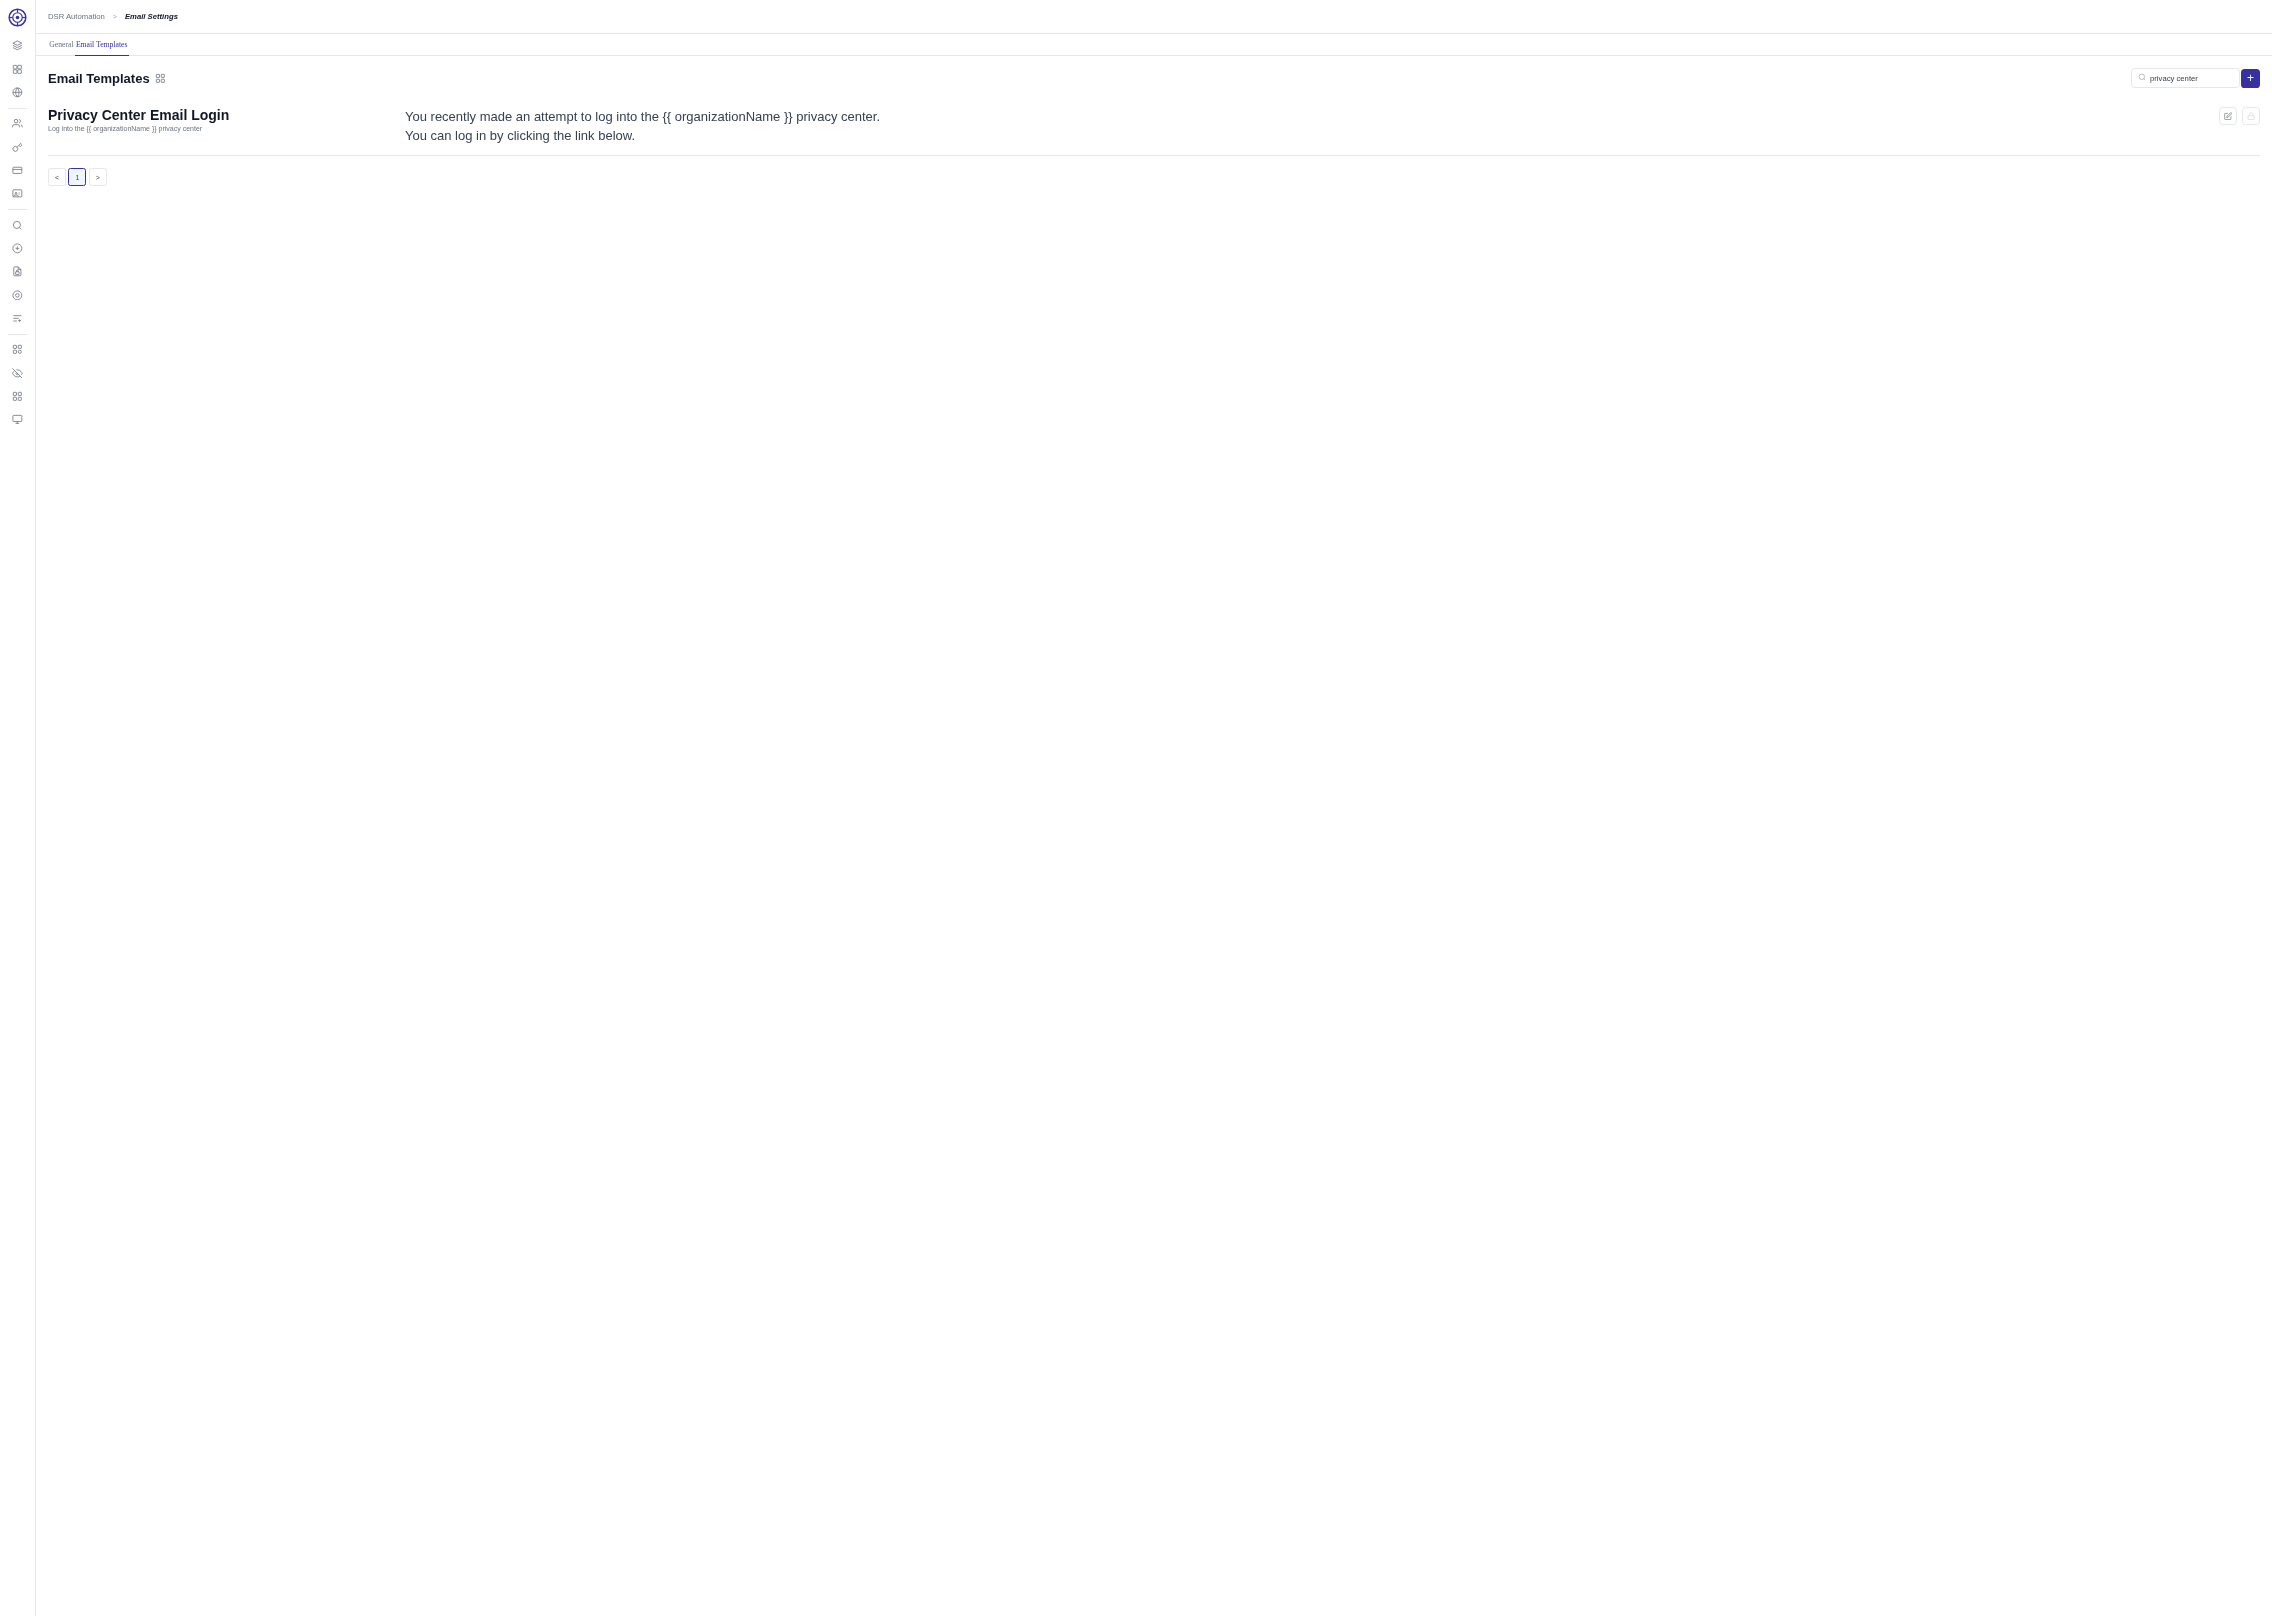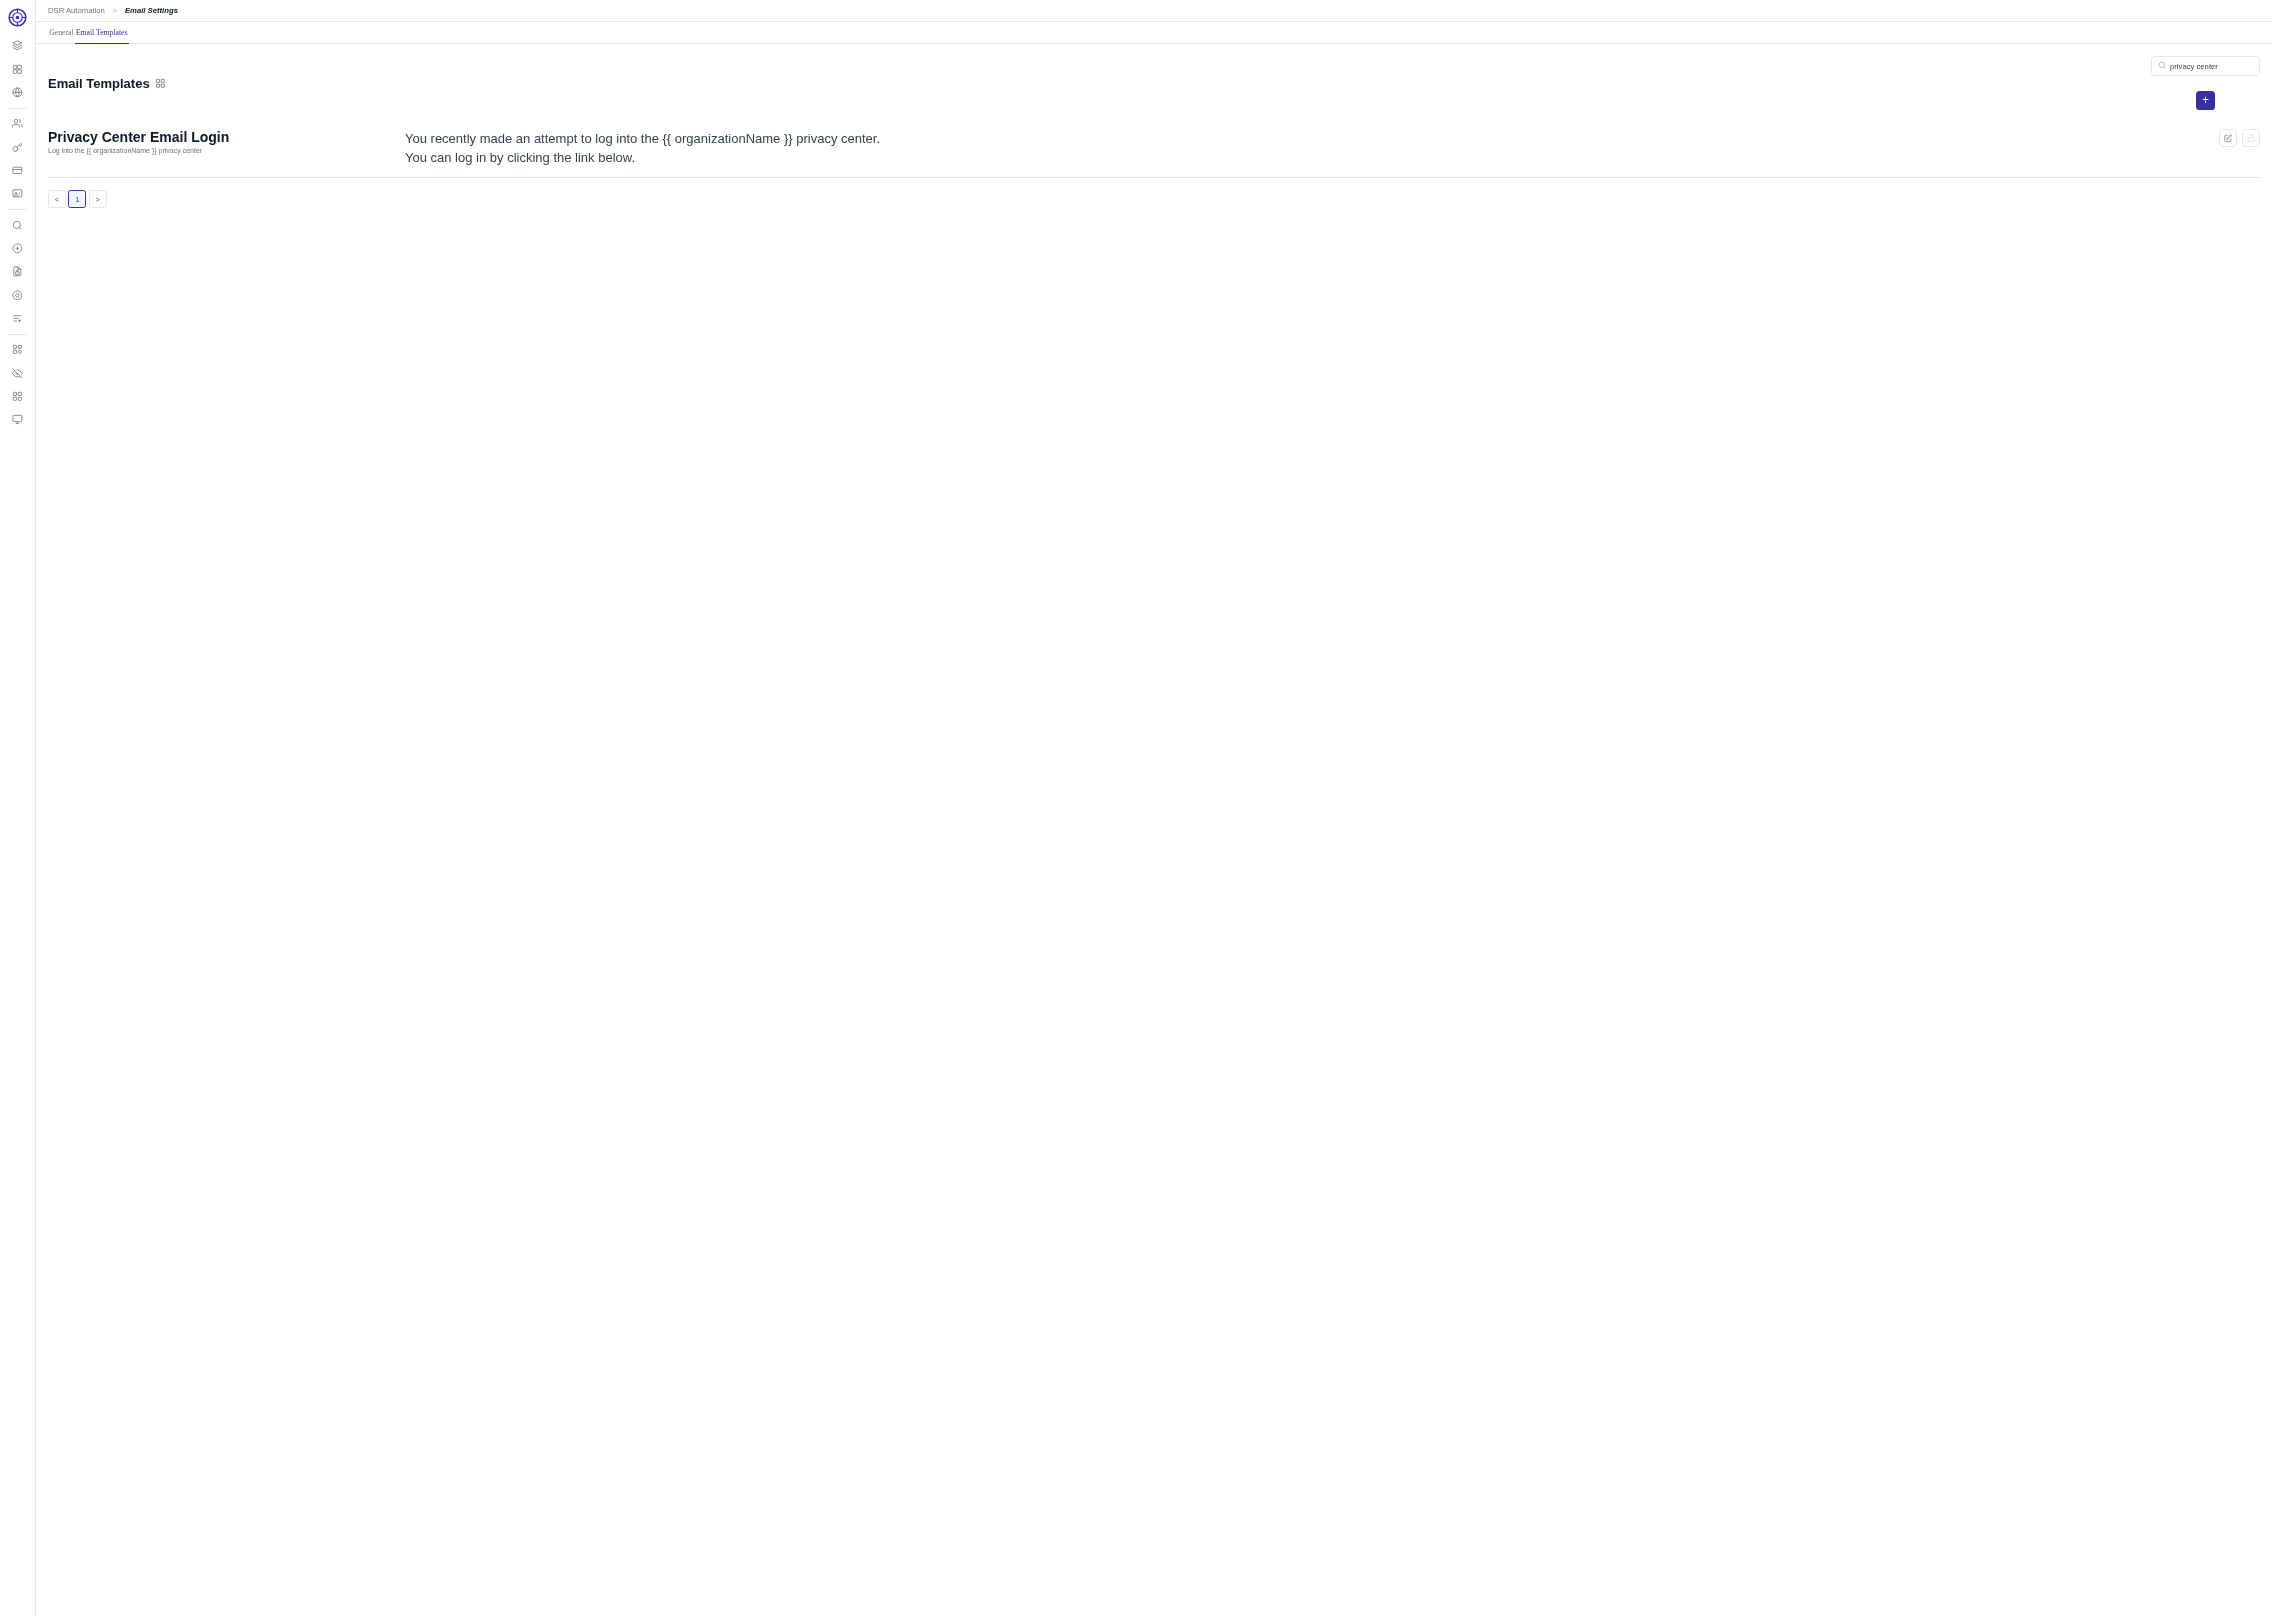--- a/index.html
+++ b/index.html
@@ -50,21 +50,21 @@
     
     .main {
       flex: 1;
       display: flex;
       flex-direction: column;
       overflow: hidden;
     }
 
     
     .header {
-      padding: 6px 12px;
+      padding: 12px 12px;
       border-bottom: 0.6px solid #e5e7eb;
       display: flex;
       align-items: center;
       gap: 8px;
       font-size: 7.7px;
       color: #6b7280;
       flex-shrink: 0;
     }
     .header-breadcrumb-link {
       color: #6b7280;
@@ -132,22 +132,21 @@
       height: 13px;
       display: flex;
       align-items: center;
       justify-content: center;
       color: #6b7280;
       font-size: 9.5px;
     }
     .header-actions {
       display: flex;
       align-items: center;
-      gap: 15px;
-      flex-direction: column;
+      gap: 1px;
     }
     .search-box {
       display: flex;
       align-items: center;
       border: 0.6px solid #e5e7eb;
       border-radius: 3.6px;
       padding: 3.6px 6px;
       gap: 3.6px;
       background: #fff;
     }

